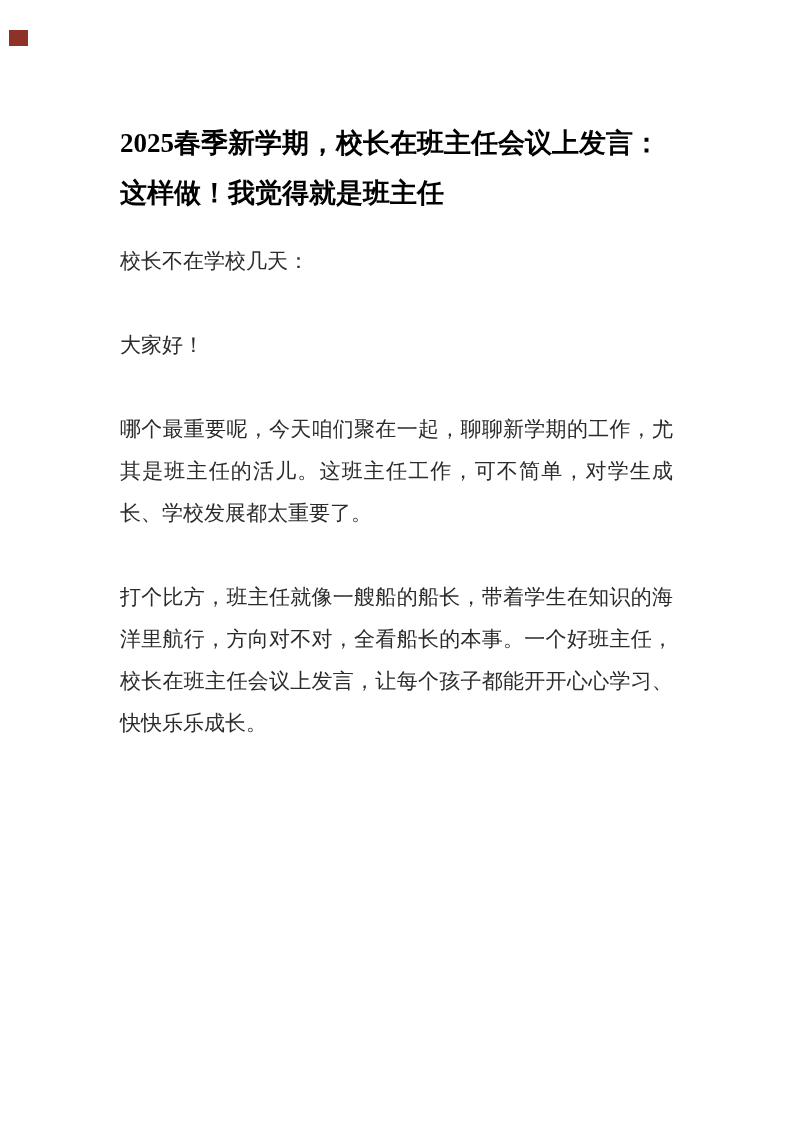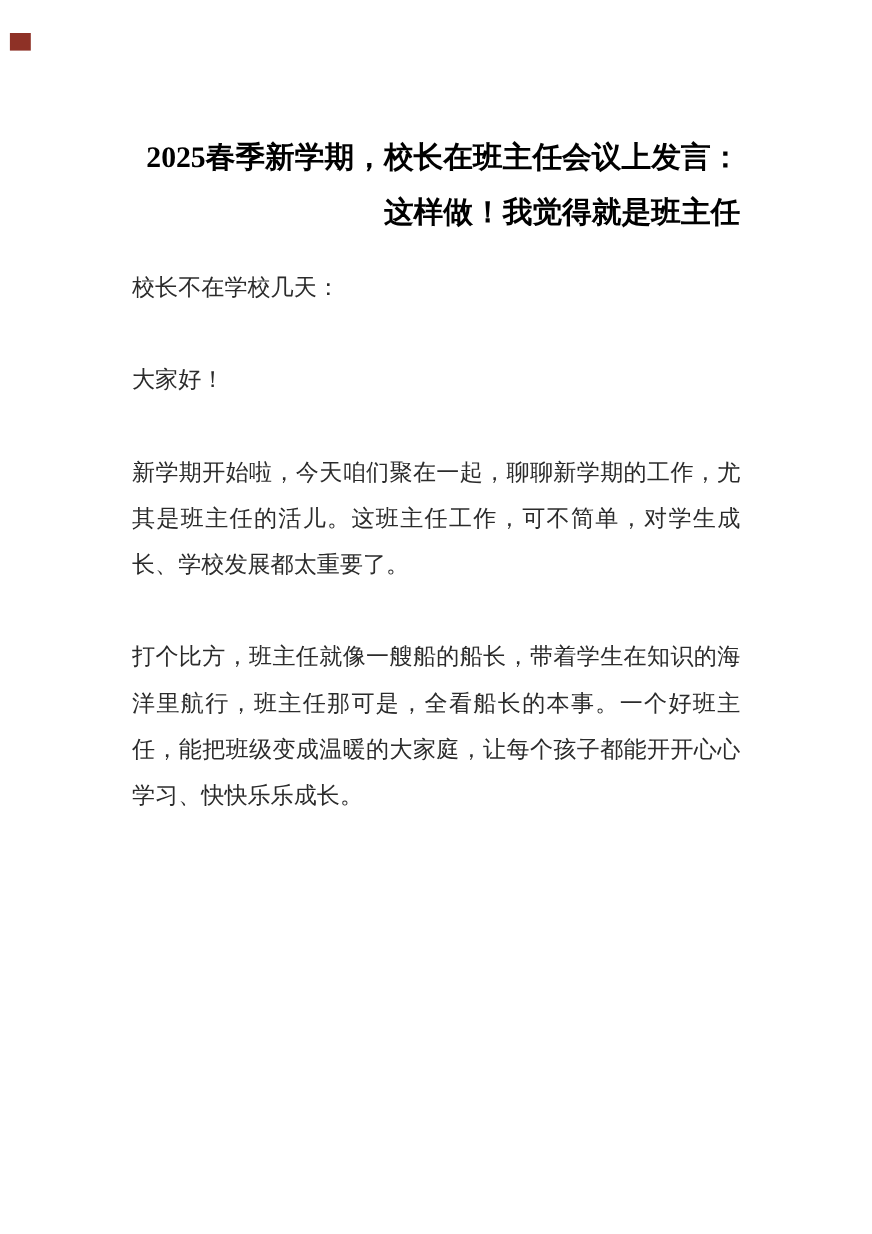--- a/index.html
+++ b/index.html
@@ -24,21 +24,21 @@
     background: #8e3126;
   }
   .content {
     padding: 118px 120px 0 120px;
   }
   .doc-title {
     font-size: 27px;
     line-height: 50px;
     font-weight: bold;
     color: #000000;
-    text-align: right;
+    text-align: left;
     margin: 0 0 22px 0;
   }
   .doc-title .title-line {
     display: block;
     white-space: nowrap;
   }
   .body-text p {
     margin: 0 0 42px 0;
     font-size: 21px;
     line-height: 42px;
@@ -54,17 +54,17 @@
 <div class="page">
   <div class="corner-marker" style="background: rgb(142, 49, 38);"></div>
   <div class="content">
     <h1 class="doc-title">
       <span class="title-line">2025春季新学期，校长在班主任会议上发言：</span>
       <span class="title-line">这样做！我觉得就是班主任</span>
     </h1>
     <div class="body-text">
       <p>校长不在学校几天：</p>
       <p>大家好！</p>
-      <p>新学期开始啦，今天咱们聚在一起，聊聊新学期的工作，尤其是班主任的活儿。这班主任工作，可不简单，对学生成长、学校发展都太重要了。</p>
-      <p>打个比方，班主任就像一艘船的船长，带着学生在知识的海洋里航行，班主任那可是，全看船长的本事。一个好班主任，能把班级变成温暖的大家庭，让每个孩子都能开开心心学习、快快乐乐成长。</p>
+      <p>哪个最重要呢，今天咱们聚在一起，聊聊新学期的工作，尤其是班主任的活儿。这班主任工作，可不简单，对学生成长、学校发展都太重要了。</p>
+      <p>打个比方，班主任就像一艘船的船长，带着学生在知识的海洋里航行，方向对不对，全看船长的本事。一个好班主任，校长在班主任会议上发言，让每个孩子都能开开心心学习、快快乐乐成长。</p>
     </div>
   </div>
 </div>
 
 </body></html>

